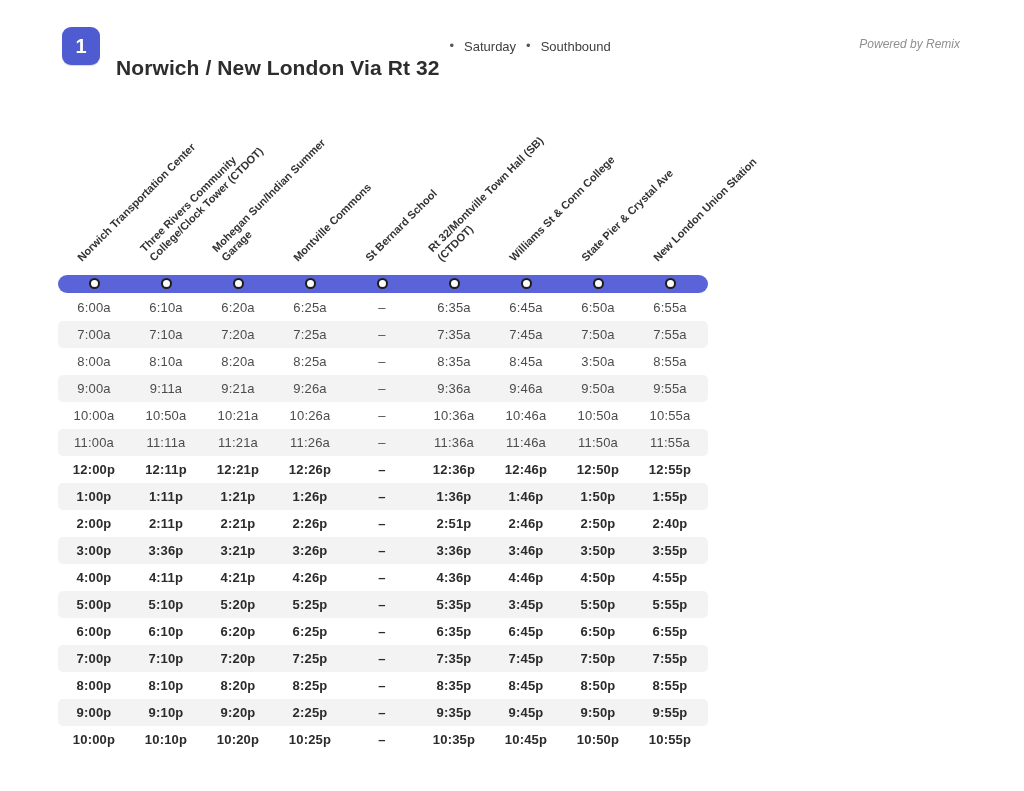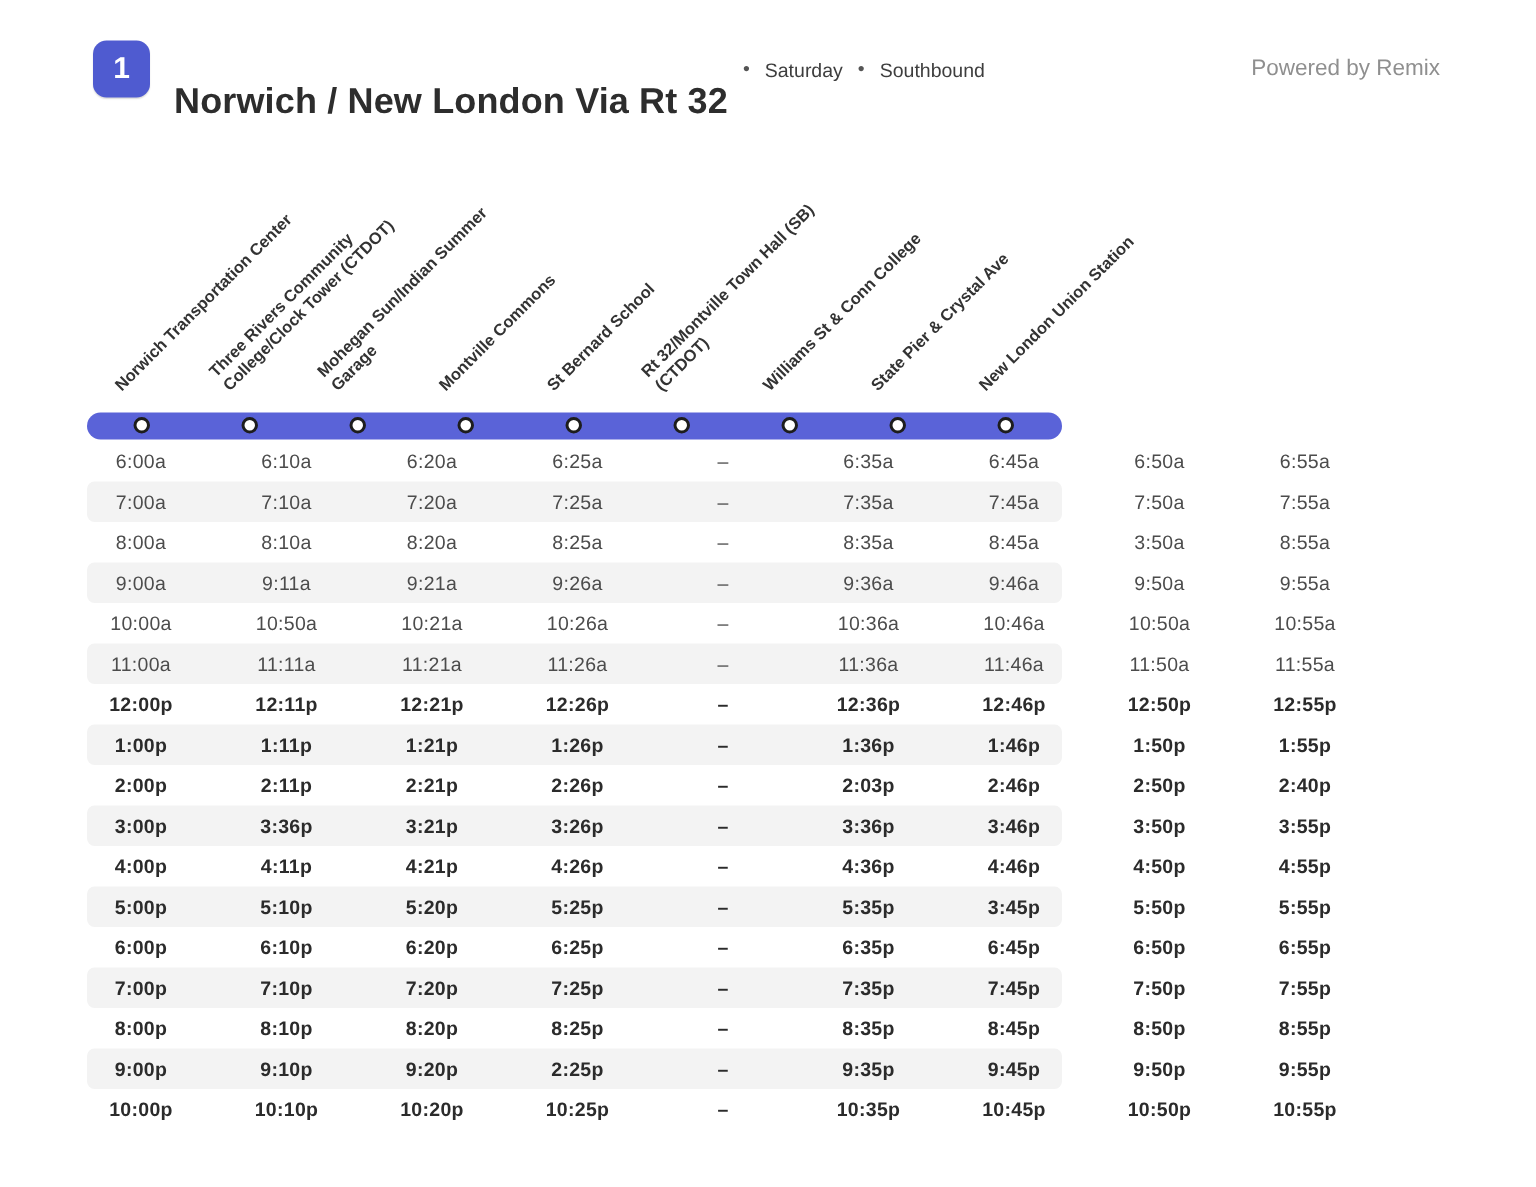--- a/index.html
+++ b/index.html
@@ -17,28 +17,28 @@
     display:flex; align-items:center;
   }
   .route-badge {
     width:38px; height:38px; border-radius:9px;
     background:var(--badge-blue);
     color:#fff; font-size:20px; font-weight:bold;
     display:flex; align-items:center; justify-content:center;
     box-shadow:0 1px 1px rgba(0,0,0,0.15);
   }
   .route-title {
-    margin-left:16px; font-size:24px; font-weight:bold;
+    margin-left:16px; font-size:21px; font-weight:bold;
     color:var(--title-text); letter-spacing:0.1px; white-space:nowrap;margin-top:44px;
   }
   .sep-dot { color:#555; font-size:13px; margin:0 10px; line-height:38px; }
   .meta-label { font-size:13px; color:var(--meta-text); white-space:nowrap; }
   .powered {
     position:absolute; right:64px; top:37px;
-    font-size:15px; color:var(--powered-text); white-space:nowrap;
+    font-size:12px; color:var(--powered-text); white-space:nowrap;font-style:italic;
   }
 
   
   .stops-zone {
     position:absolute; left:58px; top:0; width:650px; height:266px;
   }
   .stop-label {
     position:absolute; bottom:2px;
     transform:rotate(-45deg); transform-origin:0 100%;
     font-size:11px; font-weight:bold; color:var(--stop-label);
@@ -55,21 +55,21 @@
     background:#ffffff; border:2px solid var(--marker-border);
     border-radius:50%;
   }
 
   
   .rows {
     position:absolute; left:58px; top:294px; width:650px;
   }
   .trow {
     display:grid; grid-template-columns:repeat(9,72px);
-    height:27px; align-items:center; border-radius:5px;gap:25px;
+    height:27px; align-items:center; border-radius:5px;
   }
   .trow.striped { background:var(--stripe-gray); }
   .tcell {
     text-align:center; font-size:13px; color:var(--time-regular);
     letter-spacing:0.2px;
   }
   .trow.boldrow .tcell { font-weight:bold; color:var(--time-bold); }
 </style>
 </head>
 <body>
@@ -202,21 +202,21 @@
         <div class="tcell">1:46p</div>
         <div class="tcell">1:50p</div>
         <div class="tcell">1:55p</div>
       </div>
       <div class="trow boldrow">
         <div class="tcell">2:00p</div>
         <div class="tcell">2:11p</div>
         <div class="tcell">2:21p</div>
         <div class="tcell">2:26p</div>
         <div class="tcell">–</div>
-        <div class="tcell">2:03p</div>
+        <div class="tcell">2:51p</div>
         <div class="tcell">2:46p</div>
         <div class="tcell">2:50p</div>
         <div class="tcell">2:40p</div>
       </div>
       <div class="trow striped boldrow">
         <div class="tcell">3:00p</div>
         <div class="tcell">3:36p</div>
         <div class="tcell">3:21p</div>
         <div class="tcell">3:26p</div>
         <div class="tcell">–</div>

